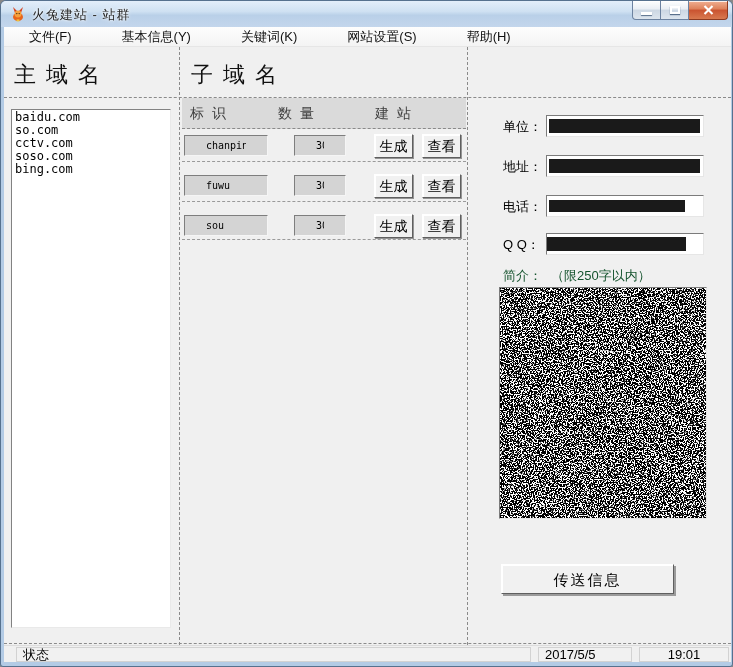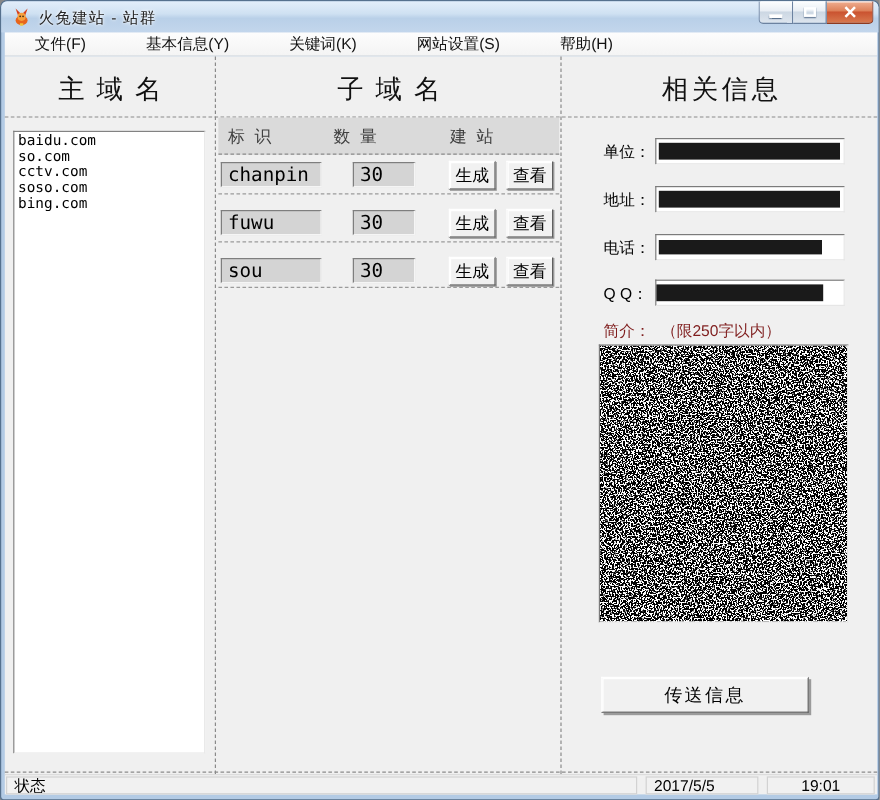--- a/index.html
+++ b/index.html
@@ -52,21 +52,21 @@
   .content {
     position:absolute; left:3px; top:46px; width:727px; height:598px;
     background:#f0f0f0;
   }
   .vdiv { position:absolute; top:0; height:598px; width:0; border-left:1px dashed #8a8a8a; }
   .vdiv.v1 { left:175px; } .vdiv.v2 { left:463px; }
   .hdiv-top { position:absolute; left:0; top:50px; width:727px; height:0; border-top:1px dashed #8a8a8a; }
   .hdiv-bottom { position:absolute; left:0; top:596px; width:727px; height:0; border-top:1px dashed #8a8a8a; }
 
   .panel-title {
-    position:absolute; top:13px; width:100%; text-align:center;
+    position:absolute; top:13px; width:100%; text-align:left;
     font-size:22px; color:#111; white-space:nowrap;
   }
   .sp-wide { letter-spacing:10px; padding-left:10px; }
   .sp-small{ letter-spacing:3px;  padding-left:3px; }
 
   
   .col-left { position:absolute; left:0; top:0; width:175px; height:598px; }
   .listbox {
     position:absolute; left:7px; top:62px; width:160px; height:519px;
     background:#fff; border:1px solid; border-color:#828282 #e9e9e9 #e9e9e9 #828282;
@@ -88,21 +88,21 @@
   }
   .bh1 { left:0;   width:110px; }
   .bh2 { left:88px; width:90px; }
   .bh3 { left:185px;width:96px; }
 
   .sub-row { position:absolute; left:0; width:286px; height:26px; }
   .row-sep { position:absolute; left:1px; width:284px; height:0; border-top:1px dashed #9a9a9a; }
   .sub-id, .sub-count {
     position:absolute; height:21px; background:#d4d4d4;
     border:1px solid; border-color:#7e7e7e #f5f5f5 #f5f5f5 #7e7e7e;
-    font-family:"DejaVu Sans Mono", monospace; font-size:16px; color:#000; padding:0 5px;
+    font-family:"DejaVu Sans Mono", monospace; font-size:10px; color:#000; padding:0 21px;
   }
   .sub-id   { left:3px;   top:1px; width:84px; }
   .sub-count{ left:113px; top:1px; width:52px; }
   .btn {
     position:absolute; top:0; height:24px; background:#f1f1f1;
     border:1px solid; border-color:#ffffff #5f5f5f #5f5f5f #ffffff;
     box-shadow:1px 1px 0 #949494, inset 1px 1px 0 #fff;
     font-size:14px; color:#000; text-align:center; line-height:21px; cursor:default;
     font-family:"Liberation Sans", sans-serif;
   }
@@ -115,41 +115,41 @@
   .info-label { position:absolute; left:34px; top:3px; font-size:13px; color:#000; white-space:nowrap; }
   .info-input {
     position:absolute; left:77px; top:0; width:158px; height:22px;
     background:#fff; border:1px solid; border-color:#7b7b7b #e6e6e6 #e6e6e6 #7b7b7b;
   }
   .redact { position:absolute; background:#1a1a1a; }
   .r-full { left:2px; right:3px; top:3px; bottom:3px; }
   .r-phone{ left:2px; width:136px; top:4px; bottom:4px; }
   .r-qq   { left:0;   width:139px; top:3px; bottom:3px; }
 
-  .intro-caption { position:absolute; left:34px; top:220px; font-size:13px; color:#7f1d1d; white-space:nowrap; }
+  .intro-caption { position:absolute; left:34px; top:220px; font-size:13px; color:#14532d; white-space:nowrap; }
   .intro-hint { margin-left:9px; }
   .intro-box {
     position:absolute; left:30px; top:240px; width:208px; height:232px;
     background:#fff; border:1px solid; border-color:#7b7b7b #e6e6e6 #e6e6e6 #7b7b7b;
     overflow:hidden;
   }
   .noise-svg { display:block; }
 
   .send-btn {
     position:absolute; left:32px; top:517px; width:173px; height:30px;
     background:#f1f1f1; border:1px solid; border-color:#ffffff #5f5f5f #5f5f5f #ffffff;
     box-shadow:2px 2px 0 #9b9b9b, inset 1px 1px 0 #fff;
     font-size:15px; letter-spacing:2px; color:#000; text-align:center; line-height:27px; cursor:default;
   }
 
   
   .statusbar {
     position:absolute; left:3px; top:644px; width:727px; height:17px;
     background:#f0f0f0; border-top:1px solid #dcdcdc;
-    display:flex; gap:7px; padding:1px 2px 0 1px; font-size:13px; color:#000;
+    display:flex; gap:7px; padding:1px 2px 0 12px; font-size:13px; color:#000;
   }
   .pane {
     border:1px solid #d2d2d2; background:#f1f1f1; height:15px; line-height:14px;
     padding:0 6px; white-space:nowrap; overflow:hidden;
   }
   .pane-status { flex:1; }
   .pane-date { width:94px; }
   .pane-time { width:90px; text-align:center; }
 </style>
 </head>
@@ -235,21 +235,20 @@
       <div class="sub-row" style="top:167px">
         <input class="sub-id" value="sou" style="">
         <input class="sub-count" value="30" style="">
         <button class="btn btn-gen">生成</button>
         <button class="btn btn-view">查看</button>
       </div>
       <div class="row-sep" style="top:192px"></div>
     </div>
 
     <div class="col-right">
-      <div class="panel-title sp-small">相关信息</div>
 
       <div class="info-row" style="top:68px">
         <span class="info-label">单位：</span>
         <span class="info-input">
             <span class="redact r-full"></span>
           </span>
       </div>
       <div class="info-row" style="top:108px">
         <span class="info-label">地址：</span>
         <span class="info-input">

